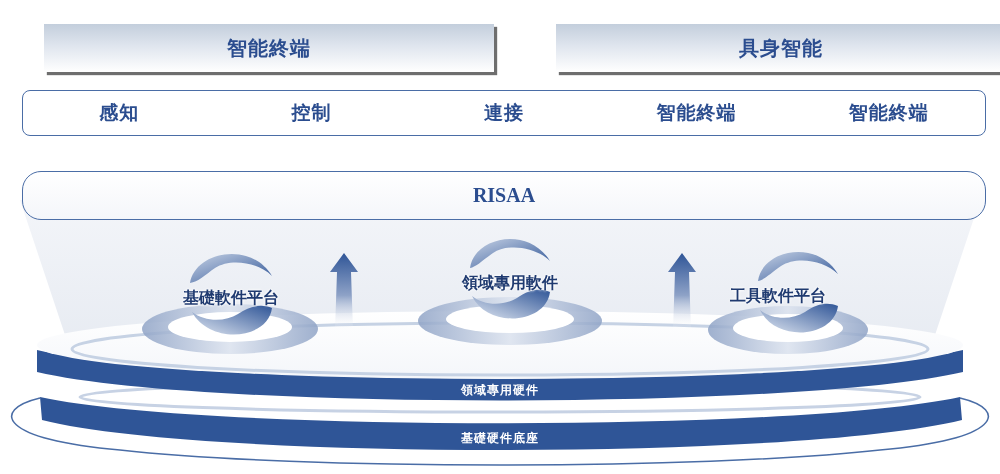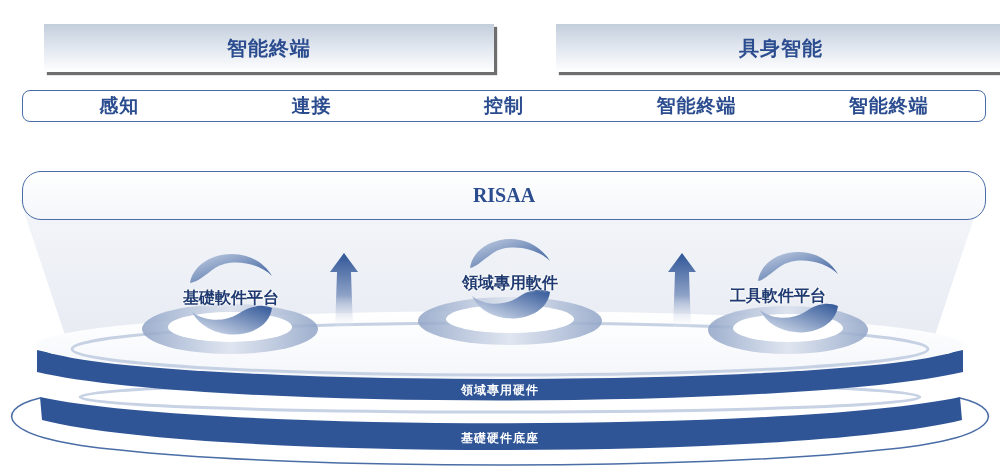--- a/index.html
+++ b/index.html
@@ -10,21 +10,21 @@
     position: absolute; top: 24px; height: 48px;
     background: linear-gradient(to bottom, #c3cedc 0%, #dfe5ee 45%, #ffffff 100%);
     box-shadow: 3px 3px 1px #6e6e6e;
     display: flex; align-items: center; justify-content: center;
     color: #2b4d8f; font-size: 20px; font-weight: bold; letter-spacing: 1px; margin-left: 21px;
   }
   #top-left { left: 23px; width: 450px; }
   #top-right { left: 535px; width: 450px; }
 
   .cap-bar {
-    position: absolute; left: 22px; top: 90px; width: 964px; height: 32px;
+    position: absolute; left: 22px; top: 90px; width: 964px; height: 46px;
     border: 1.5px solid #4a6da6; border-radius: 8px; background: #ffffff;
     display: flex; align-items: center;
   }
   .cap-item {
     flex: 1; text-align: center; color: #2b4d8f; font-size: 19px; font-weight: bold; letter-spacing: 1px;
   }
 
   .beam {
     position: absolute; left: 0; top: 200px; width: 1000px; height: 150px;
     background: linear-gradient(to bottom, #f3f5f9 0%, #e7ebf2 100%);
@@ -57,22 +57,22 @@
 
 <div class="top-box" id="top-left">
   <span>智能終端</span>
 </div>
 <div class="top-box" id="top-right">
   <span>具身智能</span>
 </div>
 
 <div class="cap-bar">
   <div class="cap-item">感知</div>
+  <div class="cap-item">控制</div>
   <div class="cap-item">連接</div>
-  <div class="cap-item">控制</div>
   <div class="cap-item">智能終端</div>
   <div class="cap-item">智能終端</div>
 </div>
 
 <div class="beam"></div>
 
 <div class="risaa-bar">
   <span class="latin">RISAA</span>
 </div>
 

